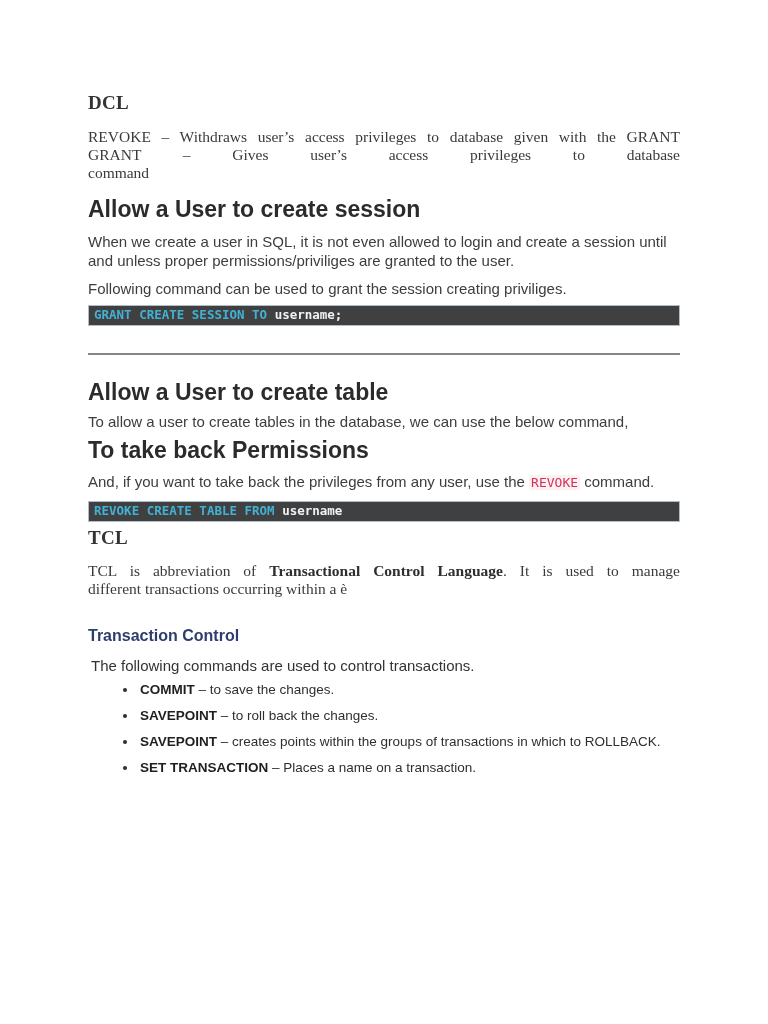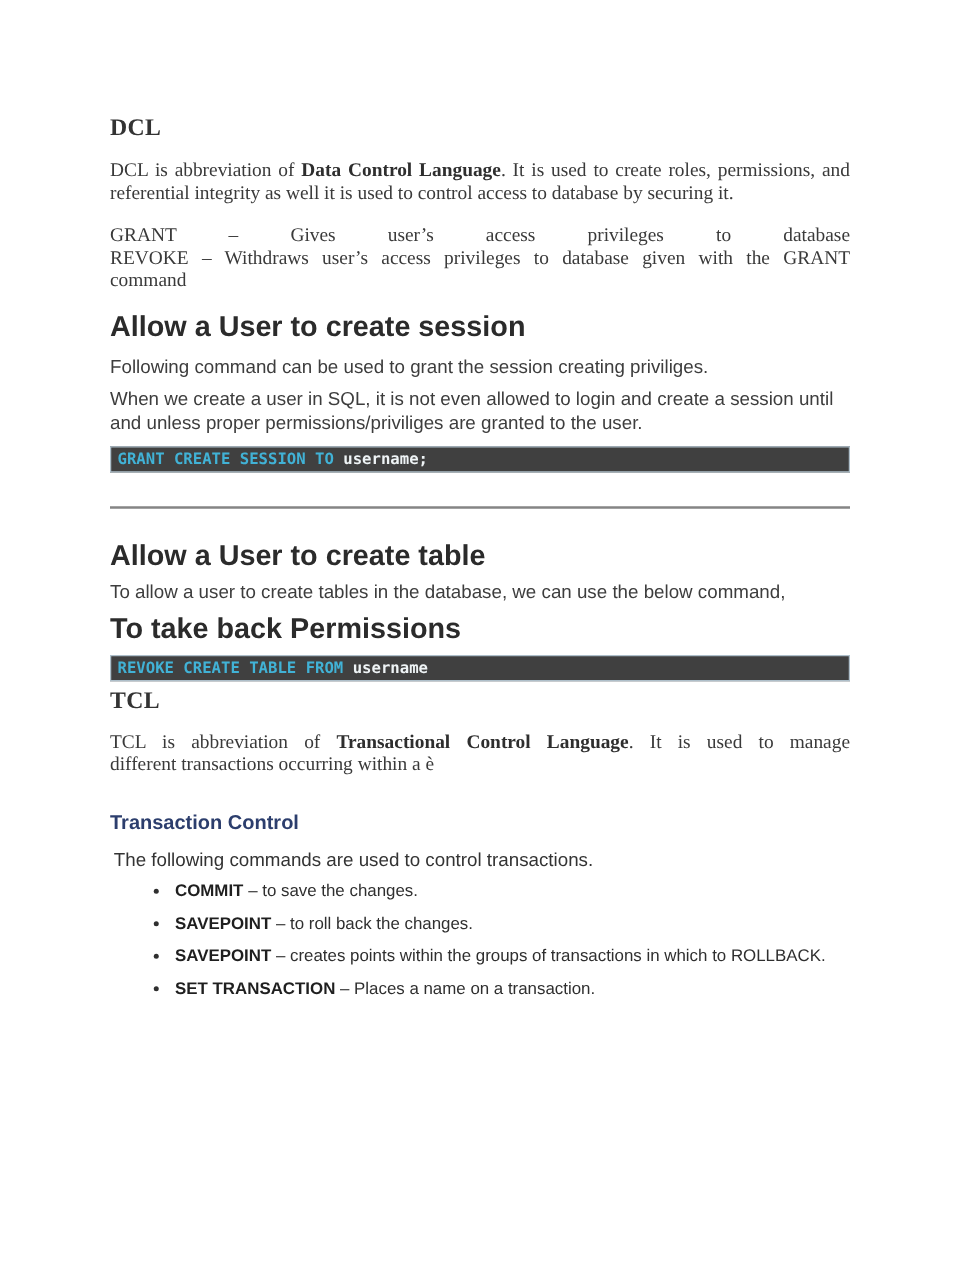--- a/index.html
+++ b/index.html
@@ -134,39 +134,39 @@
   ul.bullets li b { color: #1f1f1f; }
 </style>
 </head>
 <body>
 
 <div class="page">
   <div class="content">
 
     <h1 class="serif-h">DCL</h1>
 
-    <p class="serif-p mb16"><span>DCL is abbreviation of </span><b>Data Control Language</b><span>. It is used to create roles, permissions, and referential integrity as well it is used to control access to database by securing it.</span></p>
 
     <p class="serif-p mb16">
+      <span class="jline">REVOKE – Withdraws user’s access privileges to database given with the GRANT</span>
       <span class="jline">GRANT – Gives user’s access privileges to database</span>
-      <span class="jline">REVOKE – Withdraws user’s access privileges to database given with the GRANT</span>
       <span class="pline">command</span>
     </p>
 
     <h2 class="sans-h">Allow a User to create session</h2>
+    <p class="sans-p">When we create a user in SQL, it is not even allowed to login and create a session until and unless proper permissions/priviliges are granted to the user.</p>
     <p class="sans-p mb7">Following command can be used to grant the session creating priviliges.</p>
-    <p class="sans-p">When we create a user in SQL, it is not even allowed to login and create a session until and unless proper permissions/priviliges are granted to the user.</p>
     <pre class="code code-mb27"><span class="kw">GRANT CREATE SESSION TO</span> <span class="arg">username;</span></pre>
 
     <hr class="rule">
 
     <h2 class="sans-h mb9">Allow a User to create table</h2>
     <p class="sans-p mb8">To allow a user to create tables in the database, we can use the below command,</p>
 
     <h2 class="sans-h mb11">To take back Permissions</h2>
+    <p class="sans-p mb9"><span>And, if you want to take back the privileges from any user, use the </span><code class="inline-code">REVOKE</code><span> command.</span></p>
     <pre class="code code-mb6"><span class="kw">REVOKE CREATE TABLE FROM</span> <span class="arg">username</span></pre>
 
     <h1 class="serif-h mb14">TCL</h1>
     <p class="serif-p mb29">
       <span class="jline"><span>TCL is abbreviation of </span><b>Transactional Control Language</b><span>. It is used to manage</span></span>
       <span class="pline">different transactions occurring within a è</span>
     </p>
 
     <h3 class="tc-h">Transaction Control</h3>
     <p class="intro">The following commands are used to control transactions.</p>

